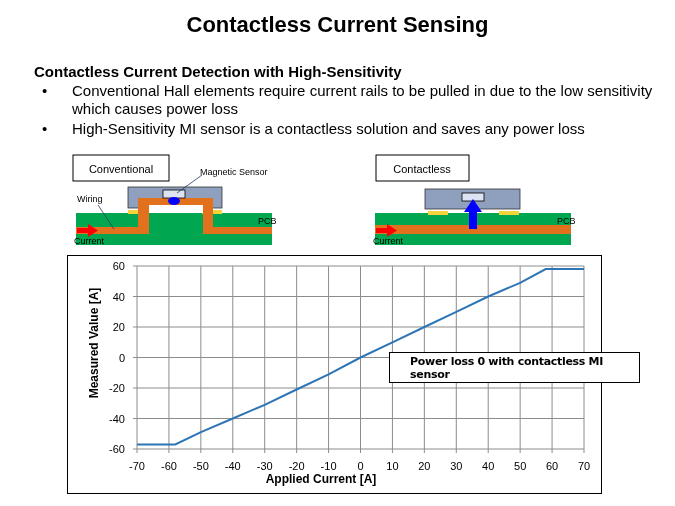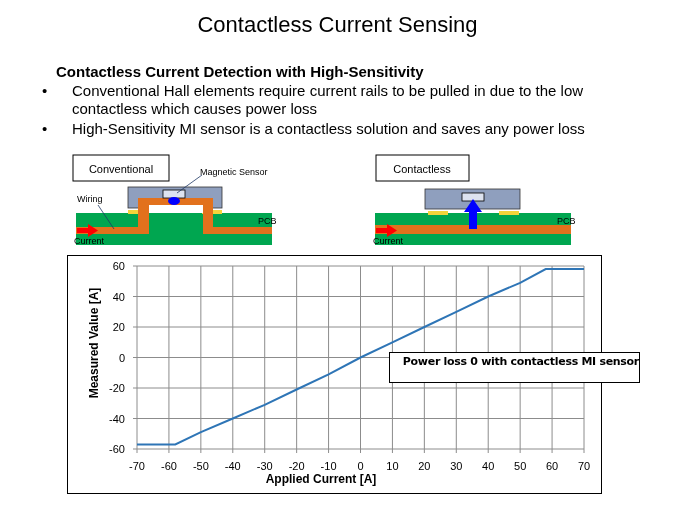--- a/index.html
+++ b/index.html
@@ -1,35 +1,35 @@
 <!DOCTYPE html>
 <html><head>
 <meta charset="utf-8">
 <style>
   html, body { margin:0; padding:0; background:#ffffff; }
   body { width:675px; height:506px; position:relative; overflow:hidden; font-family:"Liberation Sans", sans-serif; color:#000; }
-  .title { position:absolute; left:0; top:12px; width:675px; text-align:center; font-size:22px; font-weight:normal; }
-  .subtitle { position:absolute; left:56px; top:63px; font-size:15px; font-weight:bold; }
+  .title { position:absolute; left:0; top:12px; width:675px; text-align:center; font-size:22px; font-weight:bold; }
+  .subtitle { position:absolute; left:34px; top:63px; font-size:15px; font-weight:bold; }
   .bullet { position:absolute; left:42px; font-size:15px; line-height:18px; }
   .bullet .dot { position:absolute; left:0; top:0; }
   .bullet .txt { position:absolute; left:30px; top:0; width:590px; }
   .diagram { position:absolute; }
   .chart-frame { position:absolute; left:67px; top:255px; width:535px; height:239px; border:1px solid #000; box-sizing:border-box; background:#fff; }
   .svgtxt { font-family:"Liberation Sans", sans-serif; }
-  .annot { position:absolute; left:389px; top:352px; width:251px; height:31px; border:1px solid #000; background:#fff; box-sizing:border-box; font-size:11px; font-weight:bold; line-height:13px; padding:2px 0 0 6px; font-family:"DejaVu Sans", sans-serif; letter-spacing:-0.3px;text-align:right; }
+  .annot { position:absolute; left:389px; top:352px; width:251px; height:31px; border:1px solid #000; background:#fff; box-sizing:border-box; font-size:11px; font-weight:bold; line-height:13px; padding:2px 0 0 20px; font-family:"DejaVu Sans", sans-serif; letter-spacing:-0.3px; }
 </style>
 </head>
 <body>
 
 <div class="title">Contactless Current Sensing</div>
 <div class="subtitle">Contactless Current Detection with High-Sensitivity</div>
 
 <div class="bullet" style="top:82px;">
   <span class="dot">•</span>
-  <span class="txt">Conventional Hall elements require current rails to be pulled in due to the low contactless which causes power loss</span>
+  <span class="txt">Conventional Hall elements require current rails to be pulled in due to the low sensitivity which causes power loss</span>
 </div>
 <div class="bullet" style="top:120px;">
   <span class="dot">•</span>
   <span class="txt">High-Sensitivity MI sensor is a contactless solution and saves any power loss</span>
 </div>
 
 <svg class="diagram" style="left:0;top:0;" width="675" height="506" viewBox="0 0 675 506">
   <rect x="73" y="155" width="96" height="26" fill="#fff" stroke="#000" stroke-width="1"></rect>
   <text class="svgtxt" x="121" y="173" text-anchor="middle" font-size="11">Conventional</text>
 

